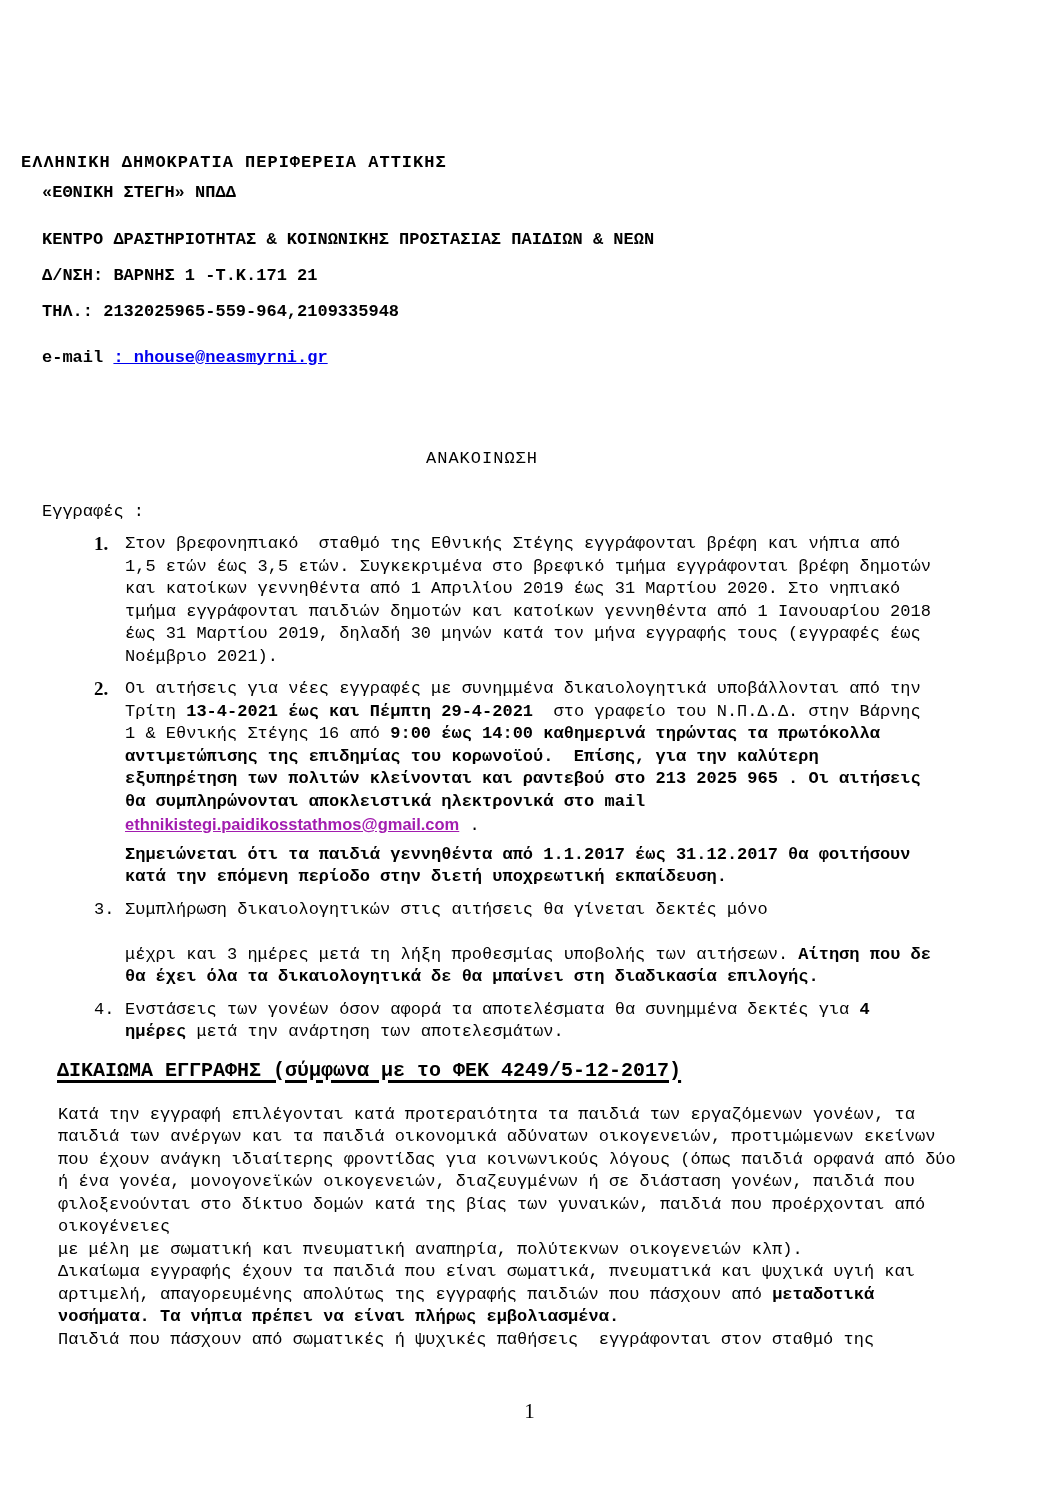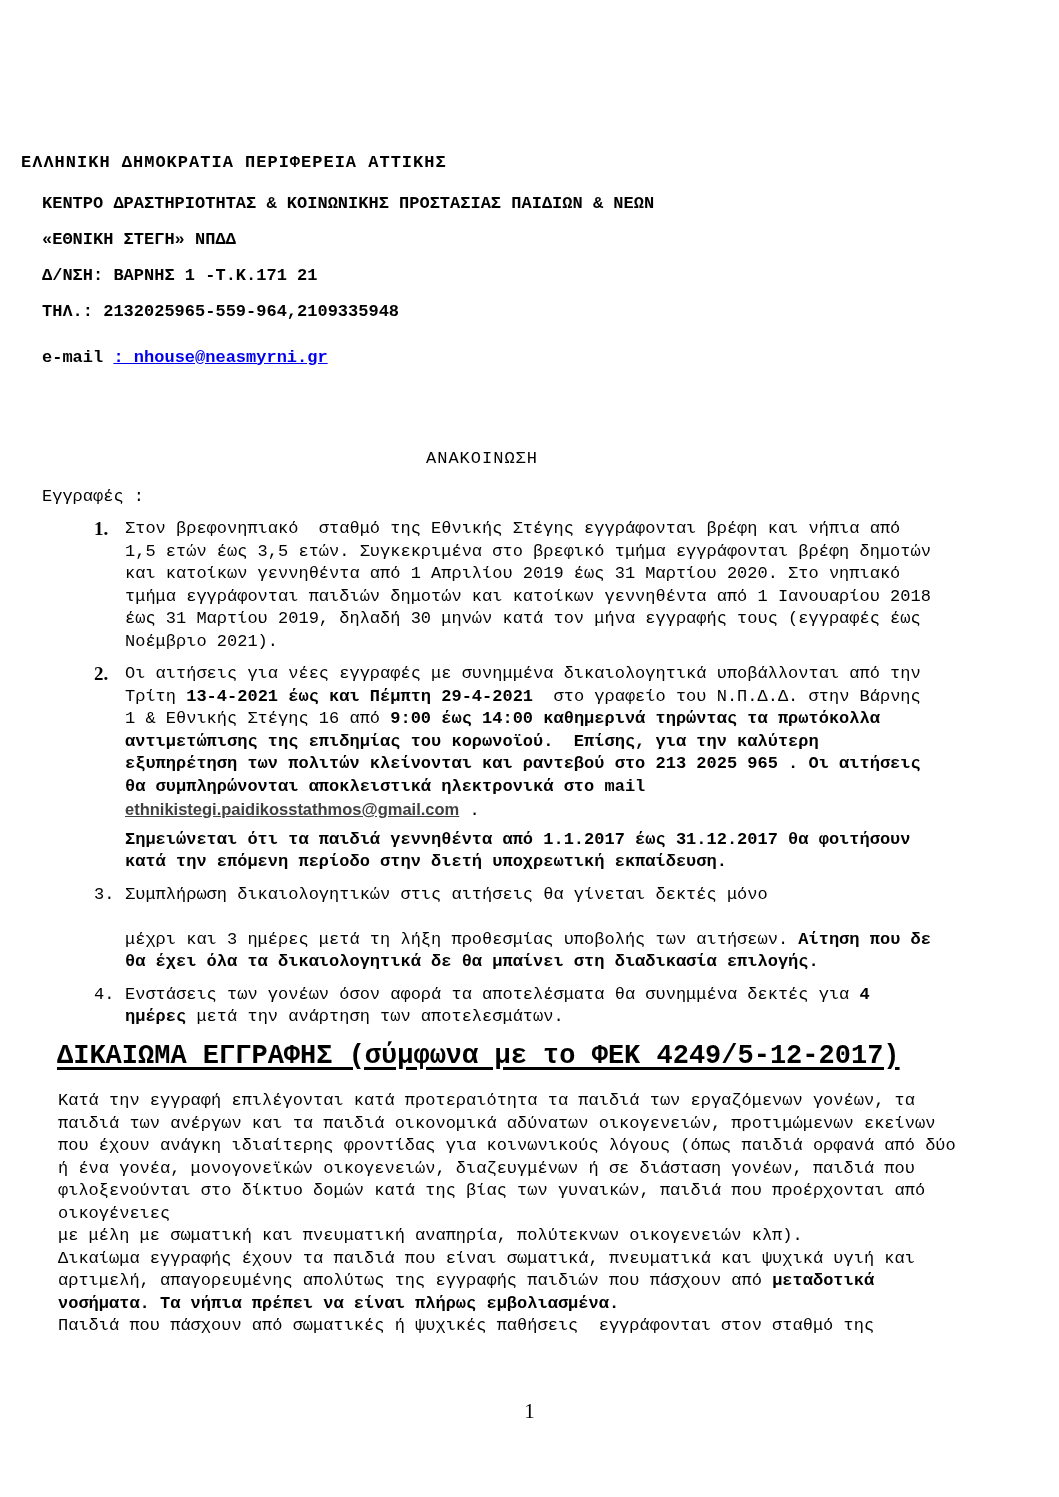--- a/index.html
+++ b/index.html
@@ -46,54 +46,54 @@
     white-space:pre;
   }
   .hline.first{ margin-top:11px; }
   .email-row{ margin-left:42px; line-height:36px; font-weight:bold; white-space:pre;margin-top:10px; }
   a.lnk-mono{
     color:#0000ee; font-weight:bold; text-decoration:underline;
     font-family:"Liberation Mono","DejaVu Sans Mono",monospace;
     cursor:pointer;
   }
   a.lnk-sans{
-    color:#404040; font-weight:bold; text-decoration:underline;
+    color:#a21caf; font-weight:bold; text-decoration:underline;
     font-family:"Liberation Sans","DejaVu Sans",sans-serif;
     font-size:16.5px;
     cursor:pointer;
   }
   .title{
     margin:72px 0 0 42px;
     width:880px;
     text-align:center;
     font-weight:normal;
     line-height:22px;
     letter-spacing:1px;
   }
-  .lead{ margin:16px 0 0 42px; }
+  .lead{ margin:31px 0 0 42px; }
   .item{ display:flex; margin-left:94px; margin-top:10px; }
   .item .marker{ flex:none; width:31px; }
   .marker.big{
     font-family:"Liberation Serif","DejaVu Serif",serif;
     font-weight:bold; font-size:19px; line-height:22px;
   }
   .marker.plain{ font-size:17px; }
   .item .content{ flex:none; width:811px; white-space:pre-wrap; }
   .note{
     margin:6px 0 0 125px;
     width:820px;
     font-weight:bold;
     white-space:pre-wrap;
   }
   .b{ font-weight:bold; }
   .sec-heading{
     display:inline-block;
     margin:14px 0 0 57px;
     font-weight:bold;
-    font-size:27px;
+    font-size:20px;
     line-height:26px;
     text-decoration:underline;
     text-decoration-thickness:2.5px;
     text-underline-offset:4px;
     white-space:pre;
   }
   .body-par{
     margin:20px 0 0 58px;
     width:902px;
     white-space:pre-wrap;
@@ -108,22 +108,22 @@
   }
 </style>
 </head>
 <body>
 
 <div class="page">
 
   <div class="republic">ΕΛΛΗΝΙΚΗ ΔΗΜΟΚΡΑΤΙΑ ΠΕΡΙΦΕΡΕΙΑ ΑΤΤΙΚΗΣ</div>
 
 
+  <div class="hline">«ΕΘΝΙΚΗ ΣΤΕΓΗ» ΝΠΔΔ</div>
   <div class="hline first">ΚΕΝΤΡΟ ΔΡΑΣΤΗΡΙΟΤΗΤΑΣ &amp; ΚΟΙΝΩΝΙΚΗΣ ΠΡΟΣΤΑΣΙΑΣ ΠΑΙΔΙΩΝ &amp; ΝΕΩΝ</div>
-  <div class="hline">«ΕΘΝΙΚΗ ΣΤΕΓΗ» ΝΠΔΔ</div>
   <div class="hline">Δ/ΝΣΗ: ΒΑΡΝΗΣ 1 -Τ.Κ.171 21</div>
   <div class="hline">ΤΗΛ.: 2132025965-559-964,2109335948</div>
   <div class="email-row"><span>e-mail </span><a class="lnk-mono" href="#">: nhouse@neasmyrni.gr</a></div>
 
   <div class="title">ΑΝΑΚΟΙΝΩΣΗ</div>
   <div class="lead">Εγγραφές :</div>
 
   <div class="item">
     <span class="marker big">1.</span>
     <div class="content"><span>Στον βρεφονηπιακό  σταθμό της Εθνικής Στέγης εγγράφονται βρέφη και νήπια από 1,5 ετών έως 3,5 ετών. Συγκεκριμένα στο βρεφικό τμήμα εγγράφονται βρέφη δημοτών και κατοίκων γεννηθέντα από 1 Απριλίου 2019 έως 31 Μαρτίου 2020. Στο νηπιακό τμήμα εγγράφονται παιδιών δημοτών και κατοίκων γεννηθέντα από 1 Ιανουαρίου 2018 έως 31 Μαρτίου 2019, δηλαδή 30 μηνών κατά τον μήνα εγγραφής τους (εγγραφές έως Νοέμβριο 2021).</span></div>

